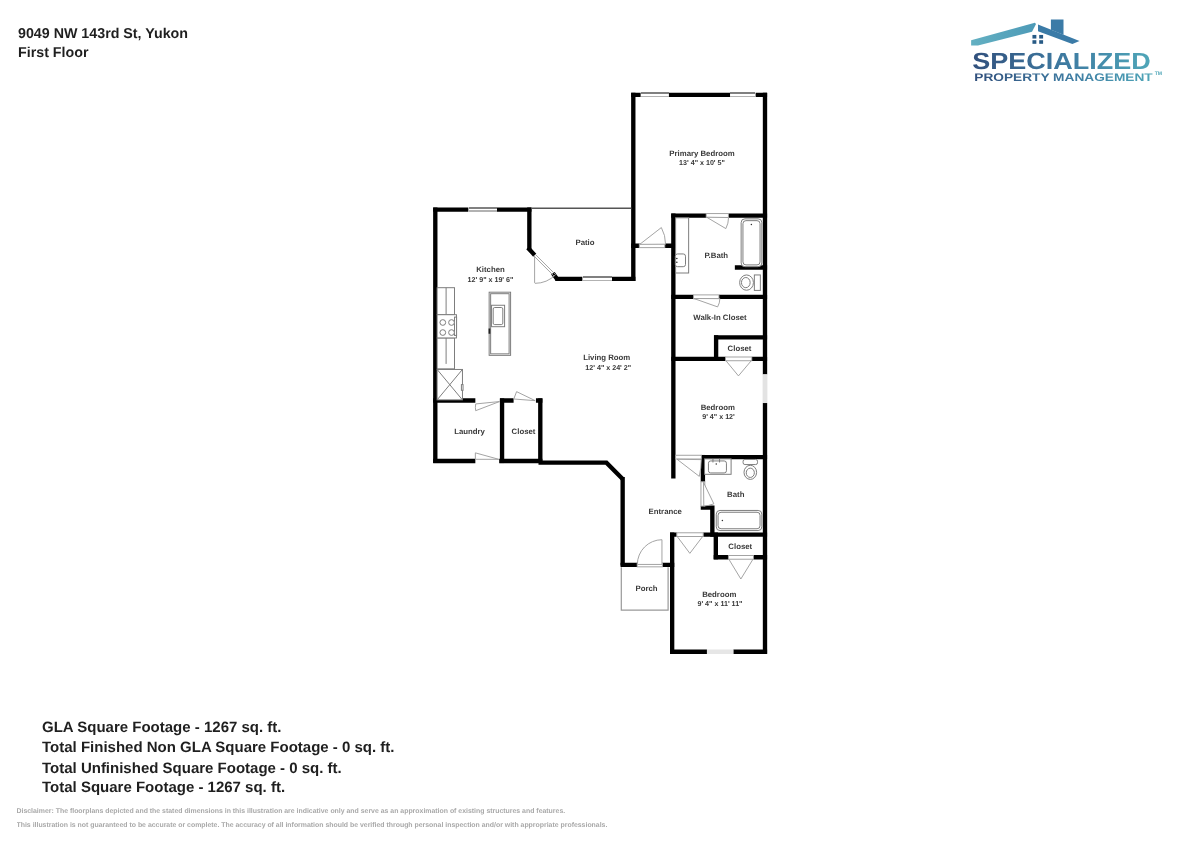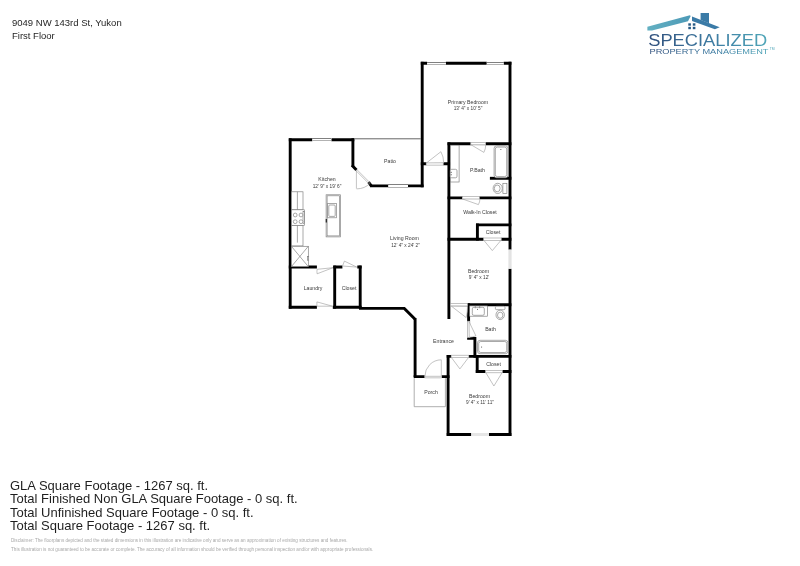--- a/index.html
+++ b/index.html
@@ -1,18 +1,18 @@
 <!DOCTYPE html>
 <html><head>
 <meta charset="utf-8">
 <style>
   html,body{margin:0;padding:0;background:#fff;}
-  #page{position:relative;width:800px;height:566px;overflow:hidden;background:#fff;font-family:"Liberation Sans",sans-serif;}
+  #page{position:relative;width:800px;height:566px;overflow:hidden;background:#fff;font-family:"Liberation Sans",sans-serif;font-weight:bold;}
   .hdr{position:absolute;left:12px;top:16.2px;font-size:9.5px;color:#1f1f1f;line-height:13px;}
-  .foot{position:absolute;left:10px;top:478.5px;font-size:13px;color:#1f1f1f;line-height:13.6px;}
+  .foot{position:absolute;left:28px;top:478.5px;font-size:10px;color:#1f1f1f;line-height:13.6px;}
   .disc{position:absolute;left:11px;top:535.8px;font-size:4.62px;color:#a9a9a9;line-height:9.1px;}
 </style>
 </head>
 <body>
 <div id="page">
 
 <div class="hdr">9049 NW 143rd St, Yukon<br>First Floor</div>
 
 <svg id="logo" style="position:absolute;left:640px;top:8px;will-change:transform" width="150" height="54" viewBox="640 8 150 54">
 <defs>

